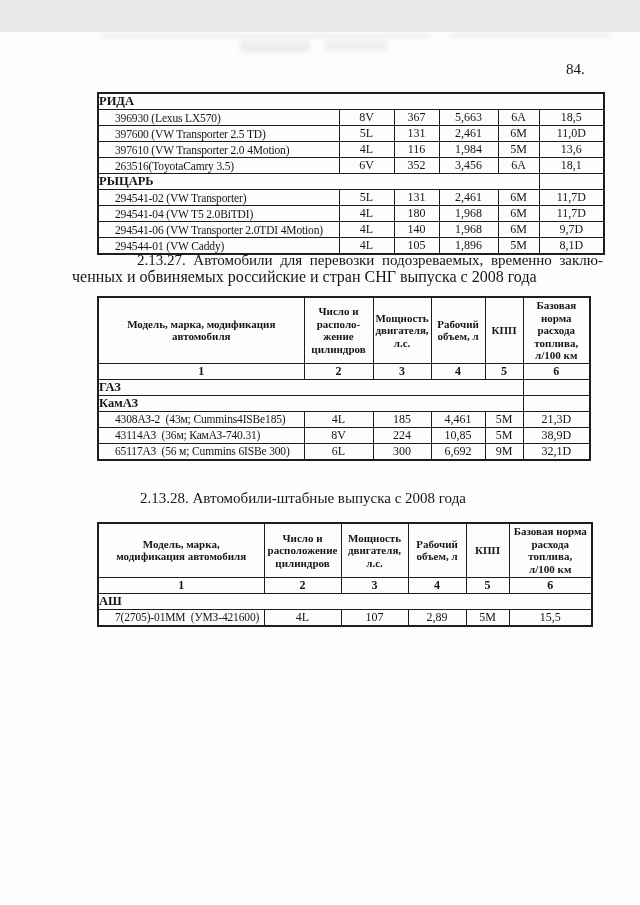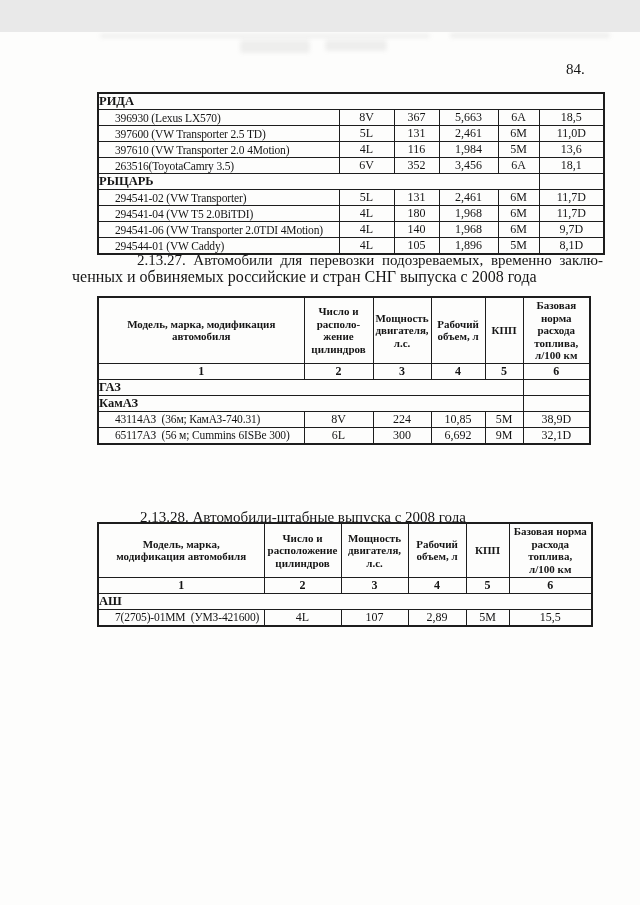--- a/index.html
+++ b/index.html
@@ -47,21 +47,21 @@
   
   .h27l1 {
     position:absolute; left:137px; top:220px; width:466px; height:17px;
     font-size:15px; white-space:nowrap; text-align:justify; text-align-last:justify;
   }
   .h27l2 {
     position:absolute; left:72px; top:236px; width:510px; height:17px;
     font-size:16px; white-space:nowrap;
   }
   .h28 {
-    position:absolute; left:140px; top:477px; width:400px; height:17px;
+    position:absolute; left:140px; top:458px; width:400px; height:17px;
     font-size:15px; white-space:nowrap;
   }
 </style>
 </head>
 <body>
 
 <div class="page">
 
   <div class="artifact" style="left:100px;top:2px;width:330px;height:4px;"></div>
   <div class="artifact" style="left:450px;top:1px;width:160px;height:5px;"></div>
@@ -198,20 +198,28 @@
     </tr>
     <tr class="grp">
       <td colspan="5">ГАЗ</td>
       <td></td>
     </tr>
     <tr class="grp">
       <td colspan="5">КамАЗ</td>
       <td></td>
     </tr>
     <tr>
+      <td class="n">4308АЗ-2  (43м; Cummins4ISBe185)</td>
+      <td class="c">4L</td>
+      <td class="c">185</td>
+      <td class="c">4,461</td>
+      <td class="c">5M</td>
+      <td class="c">21,3D</td>
+    </tr>
+    <tr>
       <td class="n">43114АЗ  (36м; КамАЗ-740.31)</td>
       <td class="c">8V</td>
       <td class="c">224</td>
       <td class="c">10,85</td>
       <td class="c">5M</td>
       <td class="c">38,9D</td>
     </tr>
     <tr>
       <td class="n">65117АЗ  (56 м; Cummins 6ISBe 300)</td>
       <td class="c">6L</td>

